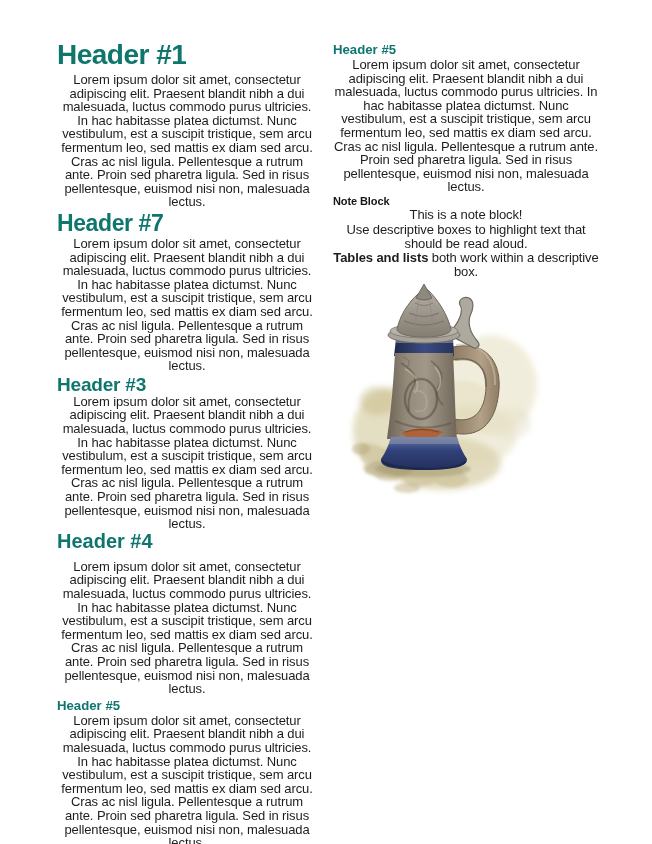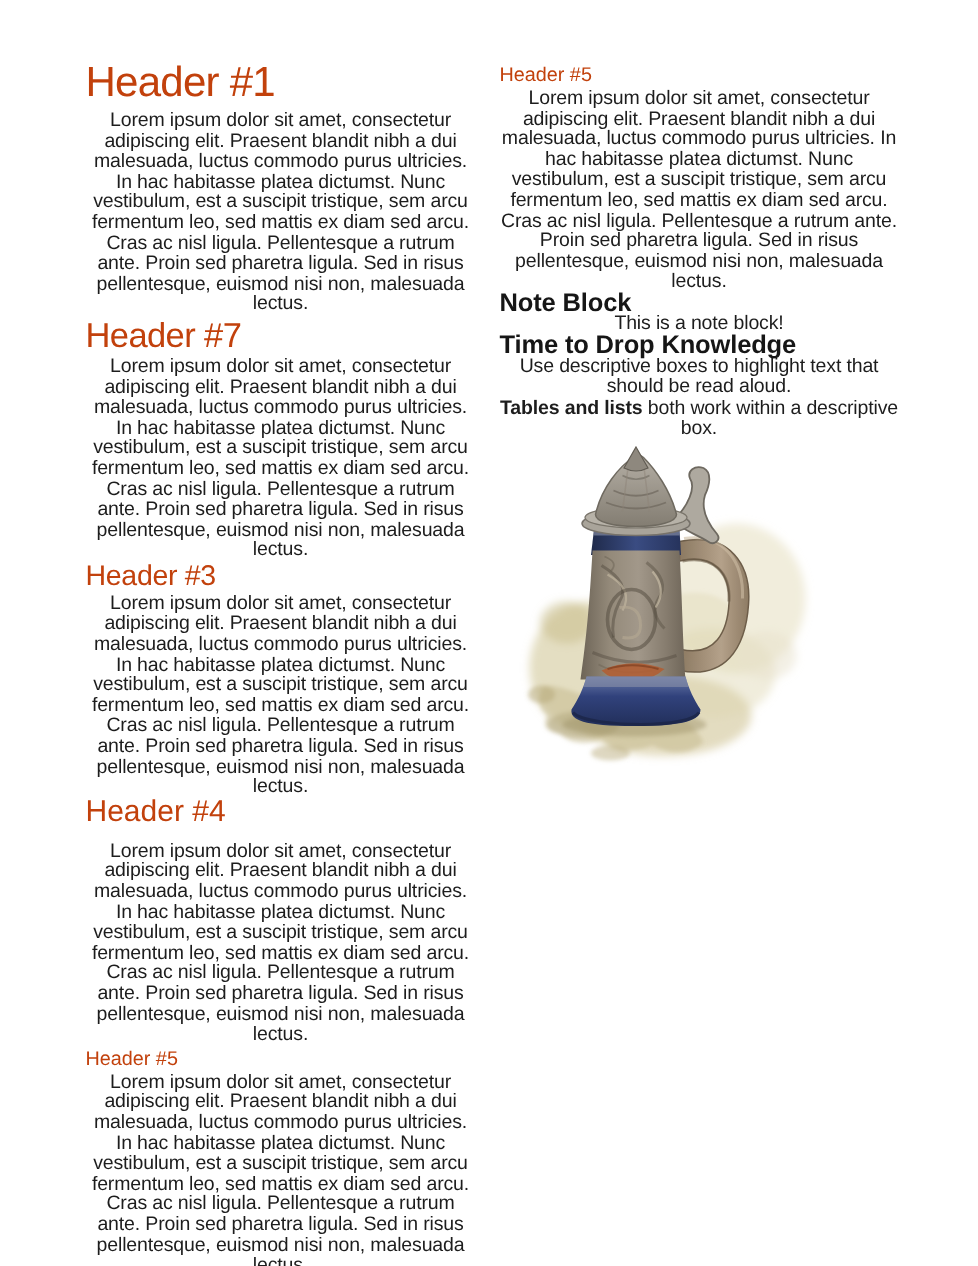--- a/index.html
+++ b/index.html
@@ -14,28 +14,28 @@
   .col{position:absolute;top:40px;}
   .col-left{left:57px;width:260px;}
   .col-right{left:333px;width:266px;}
   .col p{
     margin:0 0 1px 0;
     font-size:13px;
     line-height:13.6px;
     letter-spacing:-0.1px;
     text-align:center;
   }
-  h1,h2,h3,h4,h5{margin:0;font-weight:400;color:#c2410c;}
+  h1,h2,h3,h4,h5{margin:0;font-weight:700;color:#0f766e;}
   h1{font-size:28px;line-height:30px;margin-bottom:3px;letter-spacing:-0.5px;}
   h2{font-size:23px;line-height:24px;margin:2px 0 2px 0;letter-spacing:-0.4px;}
   h3{font-size:19px;line-height:18px;margin:3px 0 1px 0;letter-spacing:-0.2px;}
   h4{font-size:20px;line-height:15px;margin:3px 0 11px 0;}
   h5{font-size:13.2px;line-height:14px;margin:3px 0 1px 0;}
   .mini-head{
-    font-size:17px;line-height:13.5px;font-weight:700;
+    font-size:11px;line-height:13.5px;font-weight:700;
     margin:1px 0 0 0;color:#161616;letter-spacing:-0.1px;
   }
   .bold-lead{font-weight:700;}
   .stein-figure{
     position:relative;
     margin:5px 0 0 10px;
     width:200px;height:220px;
   }
 </style>
 </head>
@@ -54,21 +54,20 @@
     <p>Lorem ipsum dolor sit amet, consectetur adipiscing elit. Praesent blandit nibh a dui malesuada, luctus commodo purus ultricies. In hac habitasse platea dictumst. Nunc vestibulum, est a suscipit tristique, sem arcu fermentum leo, sed mattis ex diam sed arcu. Cras ac nisl ligula. Pellentesque a rutrum ante. Proin sed pharetra ligula. Sed in risus pellentesque, euismod nisi non, malesuada lectus.</p>
     <h5>Header #5</h5>
     <p>Lorem ipsum dolor sit amet, consectetur adipiscing elit. Praesent blandit nibh a dui malesuada, luctus commodo purus ultricies. In hac habitasse platea dictumst. Nunc vestibulum, est a suscipit tristique, sem arcu fermentum leo, sed mattis ex diam sed arcu. Cras ac nisl ligula. Pellentesque a rutrum ante. Proin sed pharetra ligula. Sed in risus pellentesque, euismod nisi non, malesuada lectus.</p>
   </div>
 
   <div class="col col-right">
     <h5>Header #5</h5>
     <p>Lorem ipsum dolor sit amet, consectetur adipiscing elit. Praesent blandit nibh a dui malesuada, luctus commodo purus ultricies. In hac habitasse platea dictumst. Nunc vestibulum, est a suscipit tristique, sem arcu fermentum leo, sed mattis ex diam sed arcu. Cras ac nisl ligula. Pellentesque a rutrum ante. Proin sed pharetra ligula. Sed in risus pellentesque, euismod nisi non, malesuada lectus.</p>
     <div class="mini-head">Note Block</div>
     <p>This is a note block!</p>
-    <div class="mini-head">Time to Drop Knowledge</div>
     <p>Use descriptive boxes to highlight text that should be read aloud.</p>
     <p><span class="bold-lead">Tables and lists</span><span> both work within a descriptive box.</span></p>
 
     <div class="stein-figure">
       <svg width="200" height="220" viewBox="0 0 200 220">
         <defs>
           <filter id="wblur" x="-30%" y="-30%" width="160%" height="160%">
               <feGaussianBlur stdDeviation="3"></feGaussianBlur>
             </filter>
           <filter id="wblur2" x="-30%" y="-30%" width="160%" height="160%">

